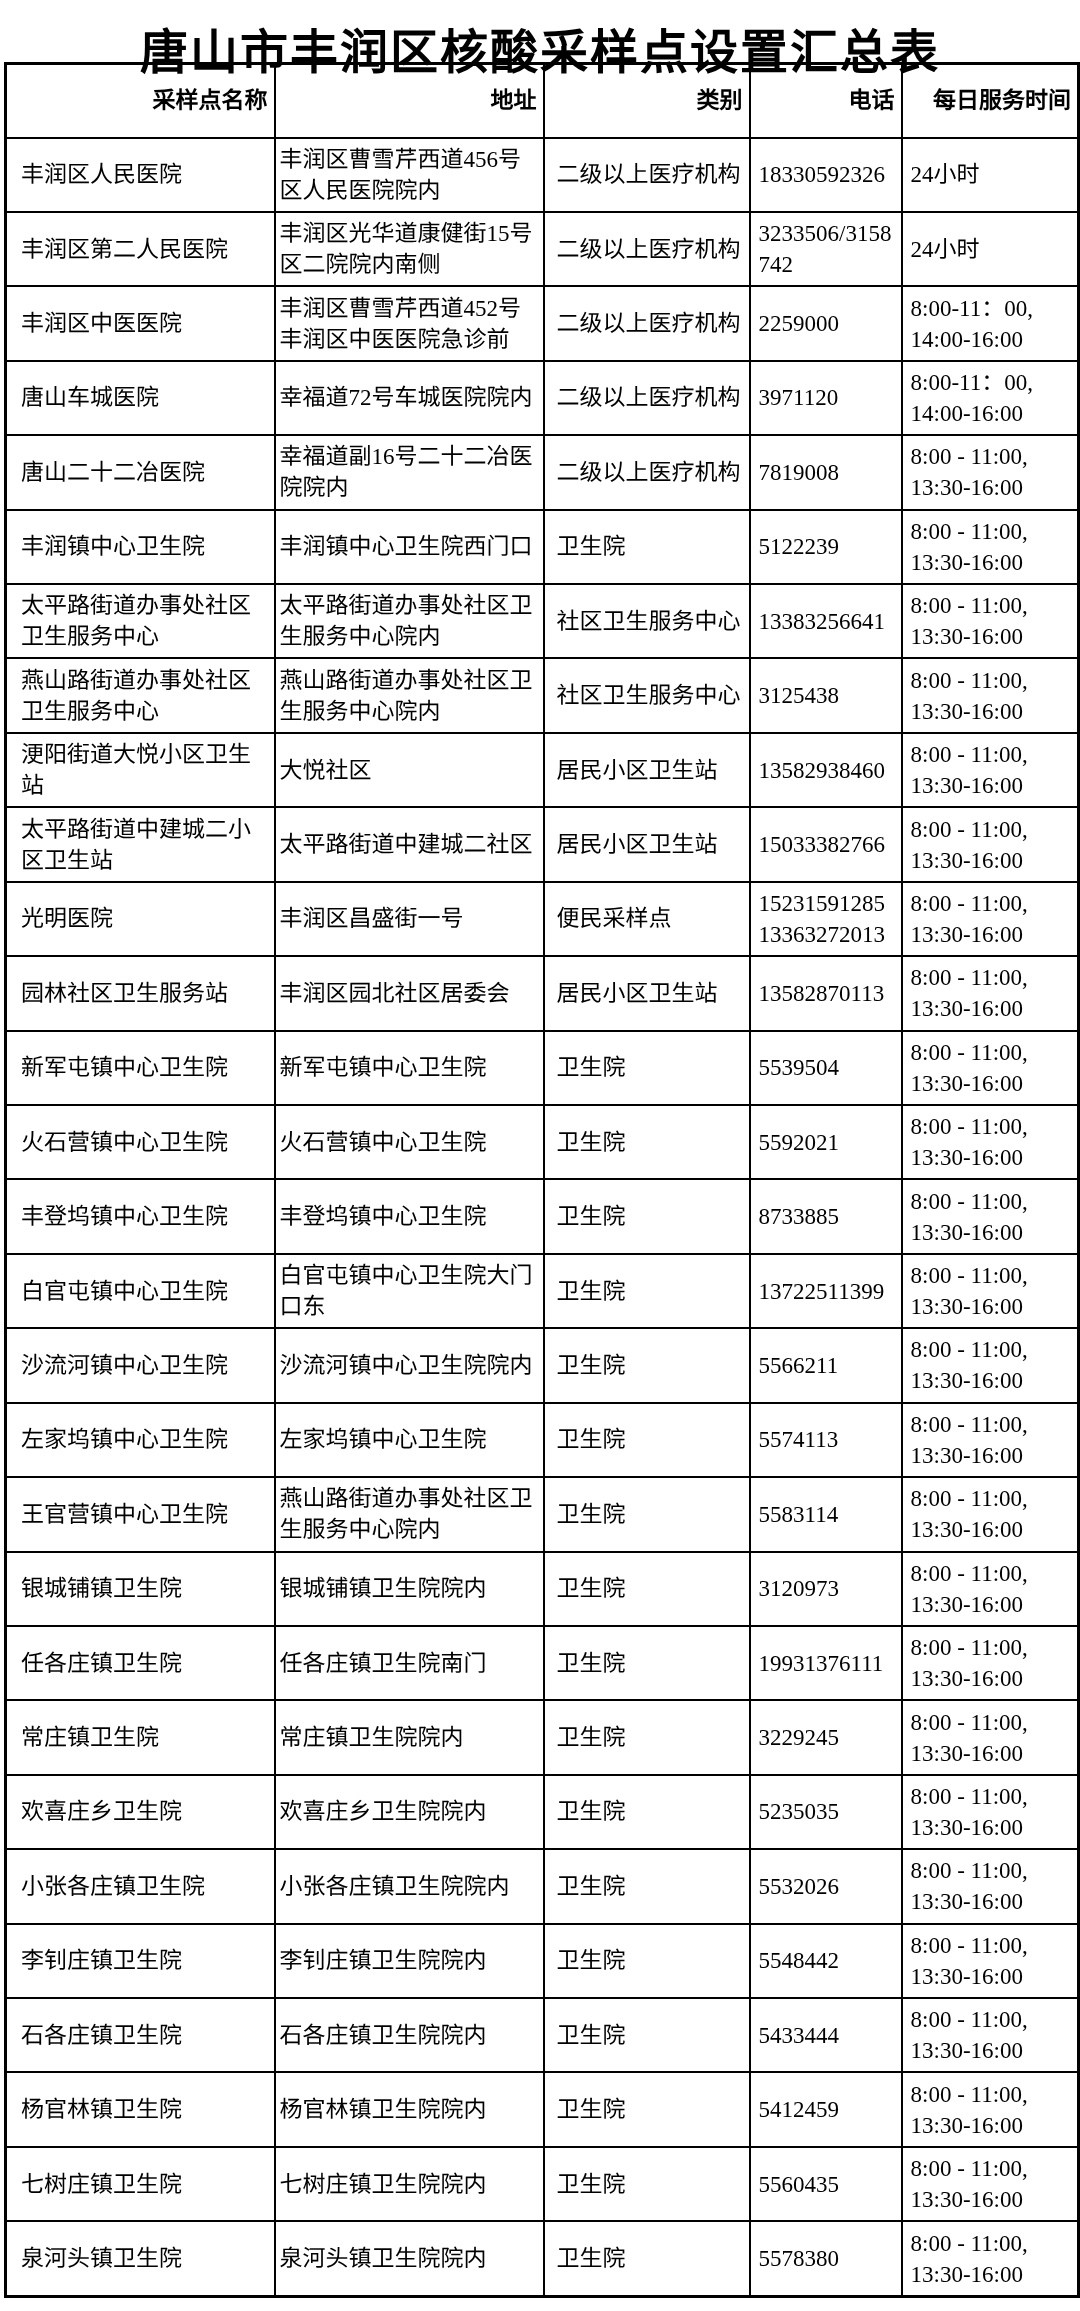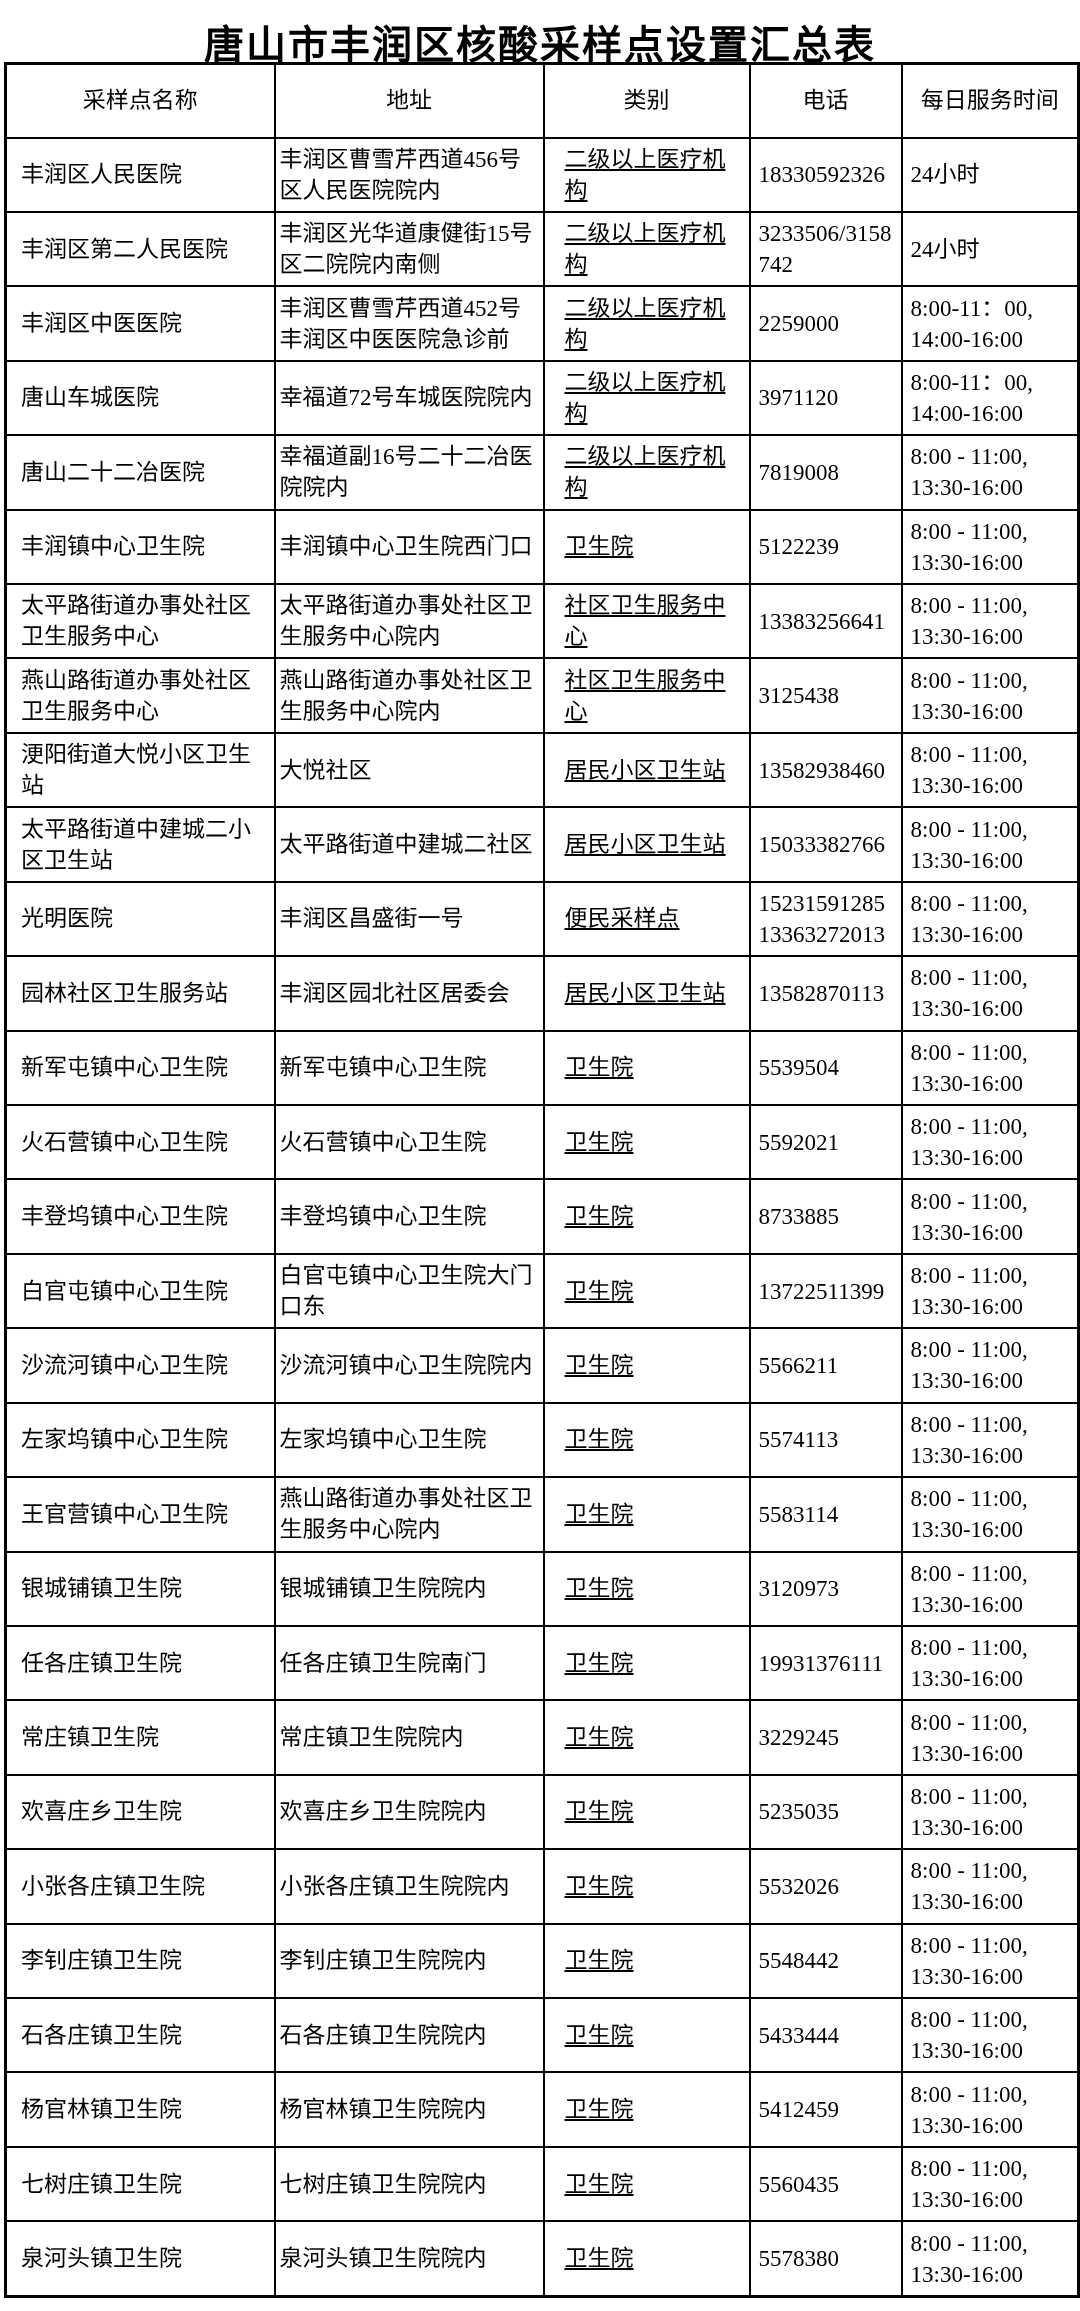--- a/index.html
+++ b/index.html
@@ -16,21 +16,21 @@
     height: 2311px;
     background: #ffffff;
     position: relative;
   }
   .doc-title {
     padding-top: 13px;
     height: 62px;
     text-align: center;
     font-family: "Liberation Sans", "DejaVu Sans", sans-serif;
     font-weight: 700;
-    font-size: 40px;
+    font-size: 48px;
     letter-spacing: 2px;
     color: #000000;
     white-space: nowrap;
   }
   table.sampling-table {
     margin-left: 4px;
     width: 1073px;
     height: 2236px;
     border-collapse: collapse;
     table-layout: fixed;
@@ -40,28 +40,28 @@
   .sampling-table td {
     border: 2px solid #000000;
     font-size: 23px;
     line-height: 31px;
     vertical-align: middle;
     white-space: pre-line;
     overflow: hidden;
   }
   .sampling-table thead tr { height: 74px; }
   .sampling-table th {
-    font-weight: 400;
-    text-align: center;
+    font-weight: 700;
+    text-align: right;
     padding: 4px 6px;
   }
   
   .sampling-table td:nth-child(1) { padding: 4px 2px 4px 14px; }
   .sampling-table td:nth-child(2) { padding: 4px 2px 4px 4px; }
-  .sampling-table td:nth-child(3) { padding: 4px 2px 4px 20px; text-decoration: underline; }
+  .sampling-table td:nth-child(3) { padding: 4px 2px 4px 12px; }
   .sampling-table td:nth-child(4) { padding: 4px 2px 4px 8px; word-break: break-all; }
   .sampling-table td:nth-child(5) { padding: 4px 2px 4px 8px; }
 </style>
 </head>
 <body>
 
 <div class="page">
 
   <h1 class="doc-title">唐山市丰润区核酸采样点设置汇总表</h1>
 

